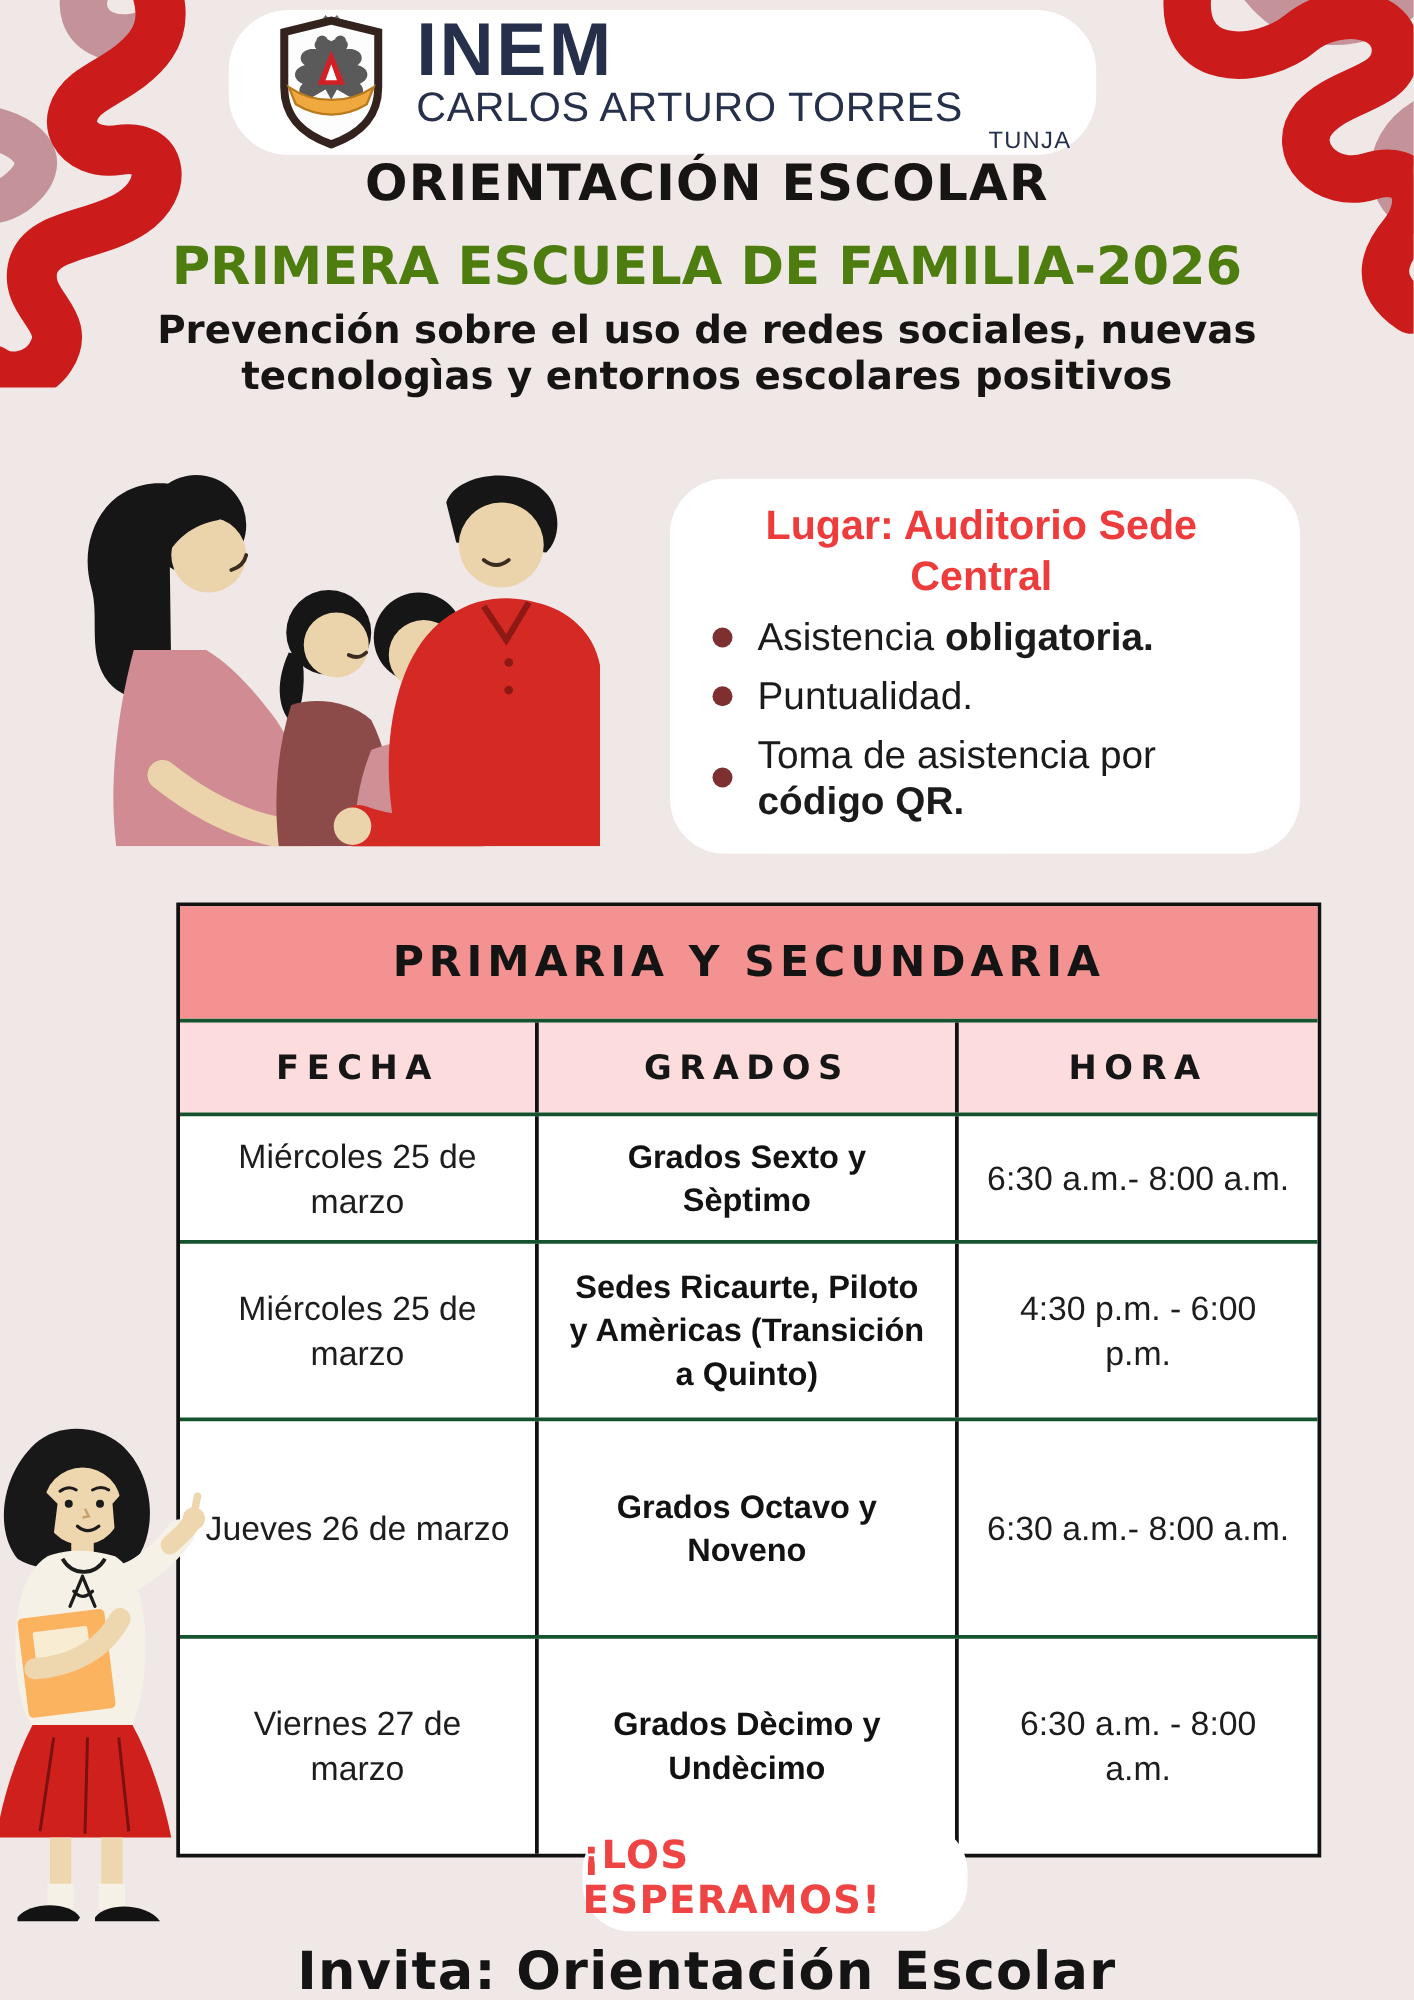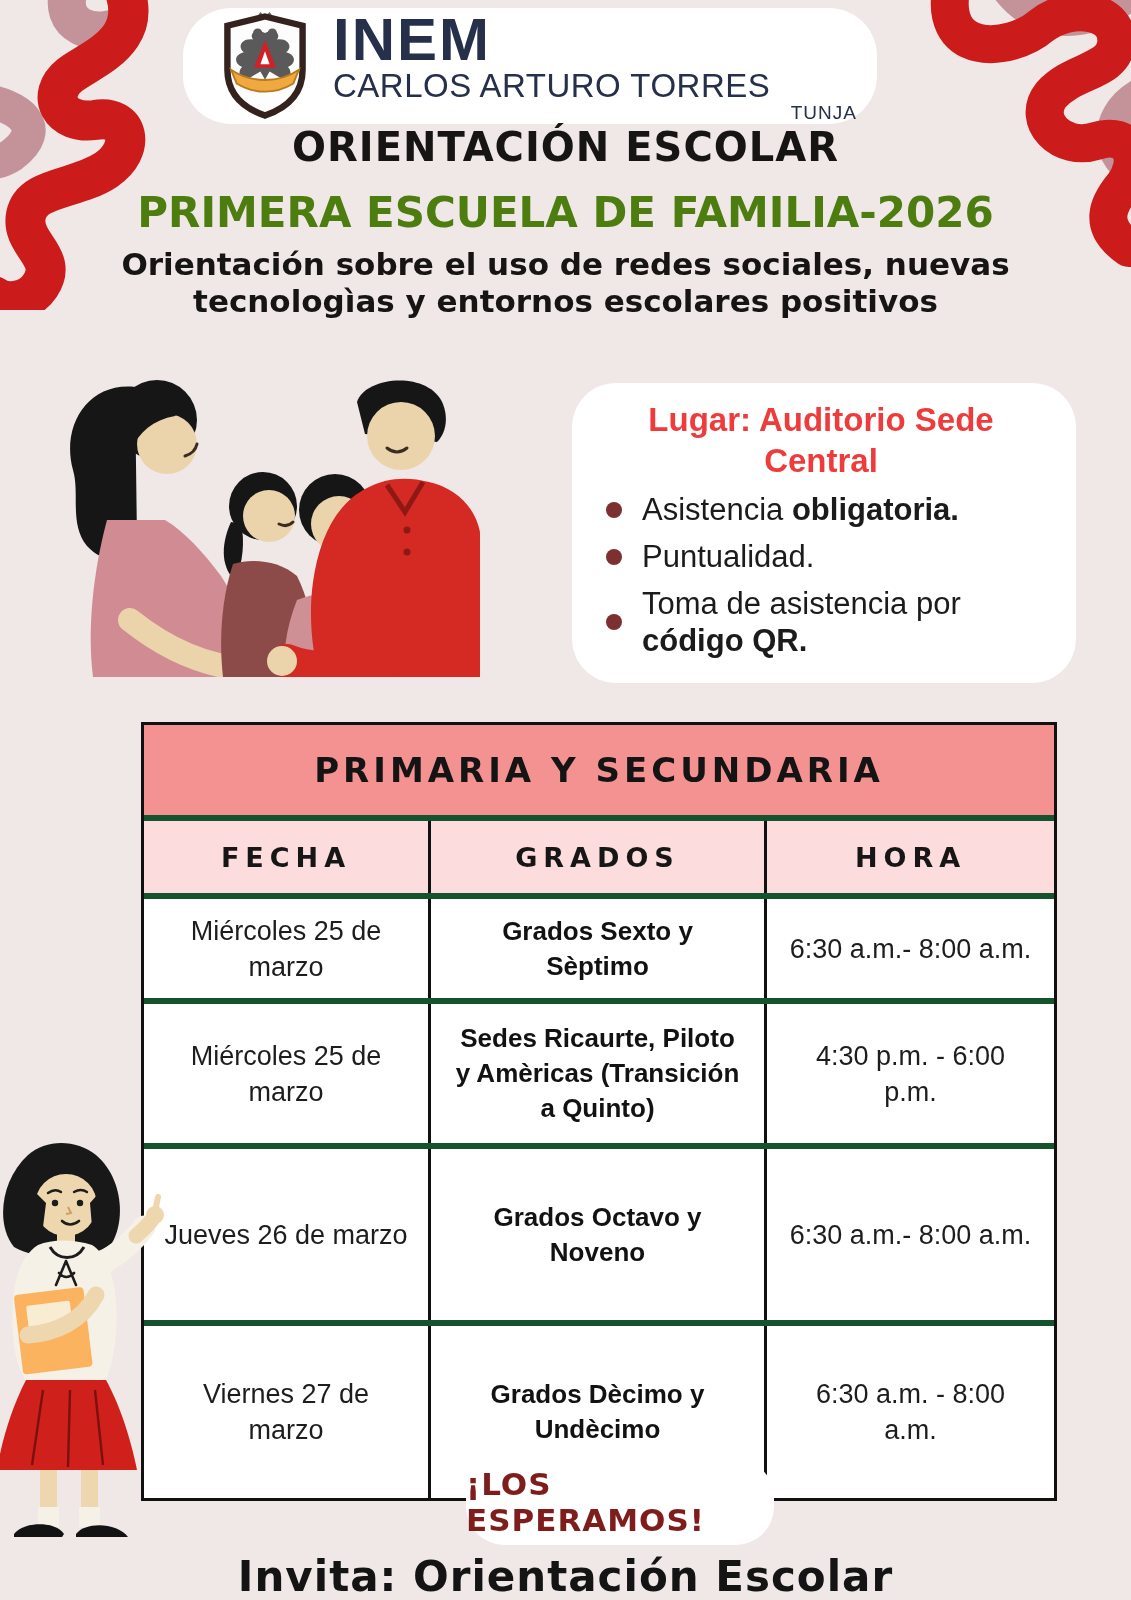--- a/index.html
+++ b/index.html
@@ -44,21 +44,21 @@
     left:0; top:246px; width:100%; text-align:center;
     font-size:31px; font-weight:bold; line-height:37px; color:#171513;
     font-family:"DejaVu Sans", sans-serif; z-index:2;
   }
 
   
   #family-illu { left:35px; top:372px; z-index:2; }
 
   
   .info-card {
-    left:572px; top:383px; width:504px; height:300px;
+    left:536px; top:383px; width:504px; height:300px;
     background:#ffffff; border-radius:44px;
     padding:16px 28px 14px 22px; z-index:2;
   }
   .info-title {
     text-align:center; color:#ee3b3c; font-weight:bold;
     font-size:33px; line-height:41px; padding:0 10px;
   }
   .bullet-list { list-style:none; margin-top:10px; }
   .bullet-item { display:flex; align-items:center; margin-bottom:10px; }
   .bullet-dot {
@@ -72,21 +72,21 @@
   .schedule {
     left:141px; top:722px; width:916px;
     border:3px solid #111; background:#ffffff; z-index:3;
   }
   .tbl-title {
     height:90px; background:#f49191;
     display:flex; align-items:center; justify-content:center;
     font-size:34px; font-weight:bold; letter-spacing:4px;
     font-family:"DejaVu Sans", sans-serif; color:#141414;
   }
-  .tbl-row { display:grid; grid-template-columns:284px 336px 1fr; border-top:6px solid #14532d; }
+  .tbl-row { display:grid; grid-template-columns:284px 336px 1fr; border-top:3px solid #14532d; }
   .tbl-cell {
     display:flex; align-items:center; justify-content:center;
     text-align:center; padding:6px 20px;
   }
   .tbl-cell + .tbl-cell { border-left:3px solid #111; }
   .head-row { background:#fcdcdc; }
   .head-row .tbl-cell {
     height:72px; font-size:27px; font-weight:bold; letter-spacing:6px;
     font-family:"DejaVu Sans", sans-serif;
   }
@@ -101,21 +101,21 @@
   #student-illu { left:-4px; top:1133px; z-index:4; }
 
   
   .closing-pill {
     left:466px; top:1459px; width:308px; height:86px;
     background:#ffffff; border-radius:38px;
     display:flex; align-items:center; justify-content:center;
     z-index:5;
   }
   .closing-text {
-    color:#7f1d1d; font-size:31px; font-weight:bold; letter-spacing:1px;
+    color:#ef4444; font-size:31px; font-weight:bold; letter-spacing:1px;
     font-family:"DejaVu Sans", sans-serif;
   }
   .invita {
     left:0; top:1537px; width:100%; text-align:center;
     font-size:42px; font-weight:bold; letter-spacing:1px; color:#141414;
     font-family:"DejaVu Sans", sans-serif; z-index:5;margin-top:15px;
   }
 </style>
 </head>
 <body>
@@ -146,21 +146,21 @@
   <div class="brand-text">
     <div class="brand-name">INEM</div>
     <div class="brand-sub">CARLOS ARTURO TORRES</div>
     <div class="brand-city">TUNJA</div>
   </div>
 </div>
 
 <div class="abs title-1">ORIENTACIÓN ESCOLAR</div>
 <div class="abs title-2">PRIMERA ESCUELA DE FAMILIA-2026</div>
 <div class="abs description">
-  <div>Orientación sobre el uso de redes sociales, nuevas</div>
+  <div>Prevención sobre el uso de redes sociales, nuevas</div>
   <div>tecnologìas y entornos escolares positivos</div>
 </div>
 
 <svg id="family-illu" class="abs" width="445" height="305" viewBox="0 0 445 305">
 
   <path d="M100 15 C 52 10, 26 55, 38 98 C 45 122, 34 152, 52 174 C 72 196, 98 186, 102 168 Z" fill="#161616"></path>
   <circle cx="122" cy="48" r="40" fill="#161616"></circle>
 
   <circle cx="132" cy="72" r="30" fill="#ebd4ac"></circle>
   <path d="M150 84 q 10 -3 12 -12" fill="none" stroke="#3a2c20" stroke-width="3" stroke-linecap="round"></path>

